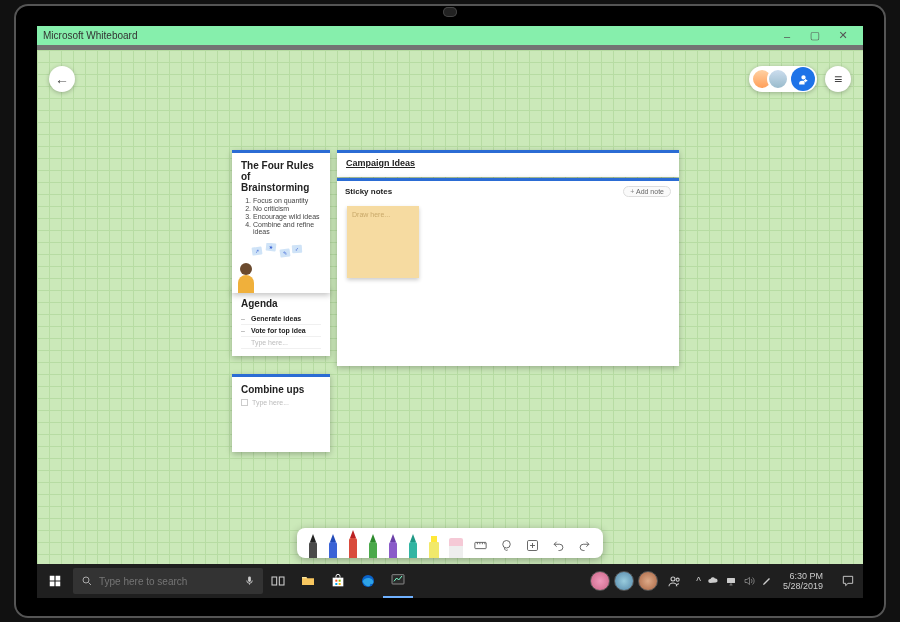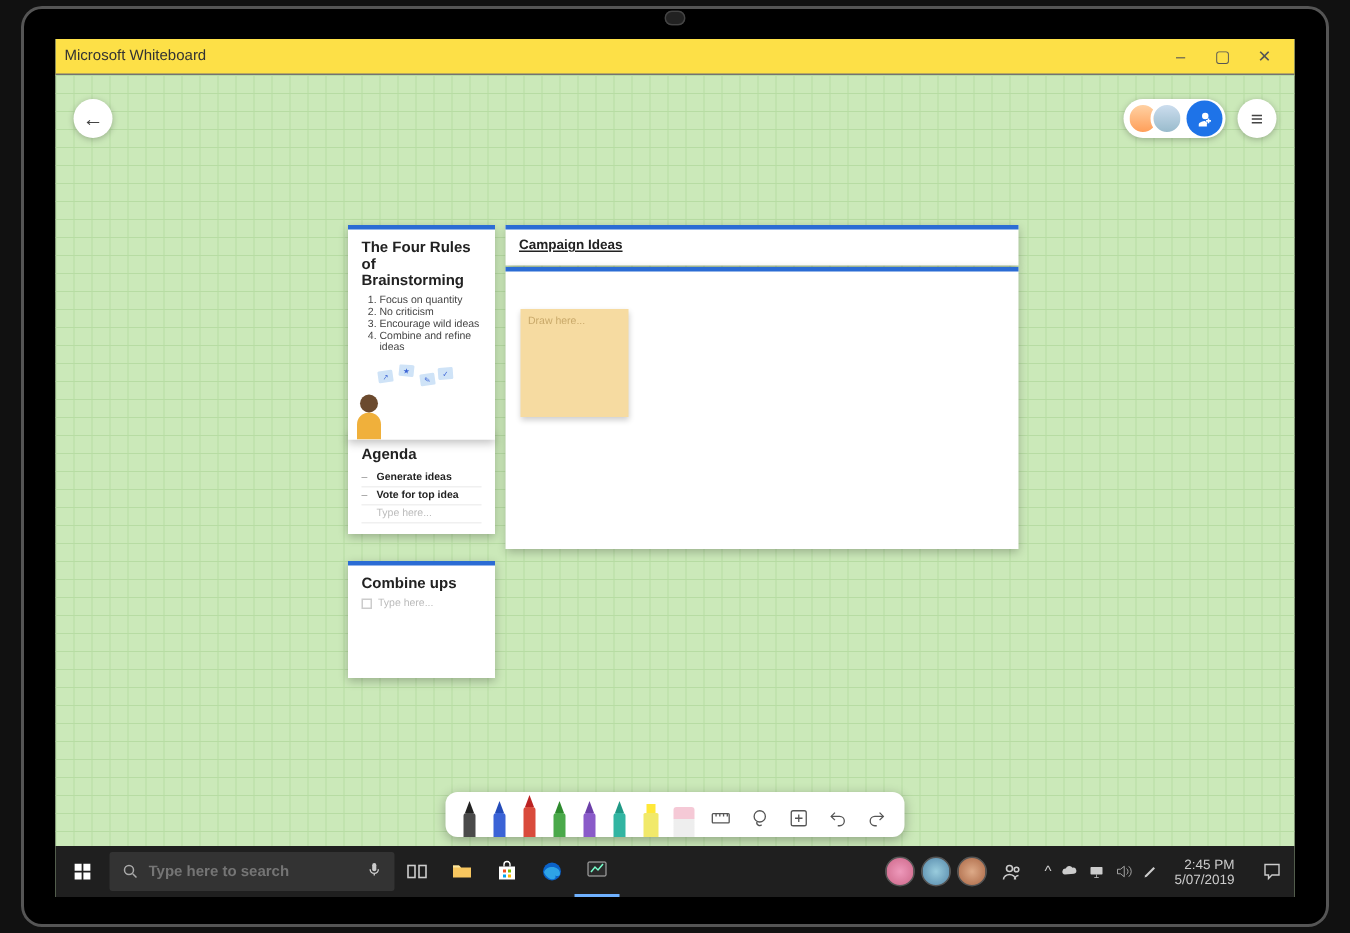--- a/index.html
+++ b/index.html
@@ -12,22 +12,22 @@
   }
   .camera { position:absolute; left:50%; top:3px; width:14px; height:10px; background:#222; border-radius:6px; transform:translateX(-50%); box-shadow:0 0 0 1px #444 inset;}
   .screen {
     position:absolute; left:23px; top:22px; right:23px; bottom:20px;
     background:#c8e6b8;
     overflow:hidden;
   }
 
   
   .titlebar {
-    height:24px; background:#fde047; display:flex; align-items:center;
-    padding:0 6px; font-size:10px; color:#333; border-bottom:1px solid #737373;
+    height:24px; background:#86efac; display:flex; align-items:center;
+    padding:0 6px; font-size:10px; color:#333; border-bottom:5px solid #737373;
   }
   .titlebar .spacer { flex:1; }
   .winbtn { width:28px; text-align:center; font-size:11px; color:#555; cursor:pointer; }
 
   
   .canvas {
     position:absolute; left:0; right:0; top:24px; bottom:34px;
     background-color:#cbe9b9;
     background-image:
       linear-gradient(#b7dca3 1px, transparent 1px),
@@ -128,21 +128,21 @@
 
   
   .taskbar{
     position:absolute; left:0; right:0; bottom:0; height:34px;
     background:#1f1f1f; display:flex; align-items:center; color:#eee;
     font-size:10px;
   }
   .startbtn{width:36px;height:34px;display:flex;align-items:center;justify-content:center;cursor:pointer;}
   .startbtn svg{width:14px;height:14px;fill:#fff;}
   .search{flex:0 0 190px;height:26px;background:#333;border-radius:2px;display:flex;align-items:center;padding:0 8px;color:#aaa;gap:6px;}
-  .search input{background:transparent;border:none;outline:none;color:#ccc;font-size:10px;flex:1;font-weight:bold;}
+  .search input{background:transparent;border:none;outline:none;color:#ccc;font-size:10px;flex:1;}
   .mic{color:#ccc;}
   .tb-icon{width:30px;height:34px;display:flex;align-items:center;justify-content:center;cursor:pointer;}
   .tb-icon svg{width:16px;height:16px;}
   .app-active{border-bottom:2px solid #6fb1ff;}
   .tb-spacer{flex:1;}
   .tb-av{width:20px;height:20px;border-radius:50%;border:1px solid #555;margin:0 2px;}
   .tav1{background:radial-gradient(#e9b,#c68);}
   .tav2{background:radial-gradient(#9cd,#58a);}
   .tav3{background:radial-gradient(#da8,#a64);}
   .tray-right{display:flex;align-items:center;gap:6px;padding:0 6px;color:#ccc;}
@@ -248,20 +248,25 @@
 
       <div class="card campaign-card">
         <div class="bluebar"></div>
         <div class="card-pad" style="padding:5px 9px;text-decoration:underline;">
           <h3 style="font-size:9px;">Campaign Ideas</h3>
         </div>
       </div>
 
       <div class="card sticky-card">
         <div class="bluebar"></div>
+        <div class="sticky-head">
+          <b style="font-size:8px;">Sticky notes</b>
+          <span class="flex"></span>
+          <span class="addnote">Add note</span>
+        </div>
         <div class="sticky">
           <span>Draw here...</span>
         </div>
       </div>
 
       <div class="tray">
         <div class="pen pen-black">
             <div class="tip"></div>
             <div class="body"></div>
           </div>
@@ -396,22 +401,22 @@
             <rect x="4" y="6" width="16" height="10" rx="1"></rect>
             <path d="M9 20h6M12 16v4" stroke="#ccc" fill="none"></path>
           </svg>
         <svg viewBox="0 0 24 24">
             <path d="M4 9h4l5-4v14l-5-4H4zM16 8a5 5 0 0 1 0 8M19 5a9 9 0 0 1 0 14" fill="none" stroke="#ccc"></path>
           </svg>
         <svg viewBox="0 0 24 24">
             <path d="M4 20l3-1 11-11-2-2L5 17z"></path>
           </svg>
         <div class="clock">
-          <div>2:45 PM</div>
-          <div>5/07/2019</div>
+          <div>6:30 PM</div>
+          <div>5/28/2019</div>
         </div>
       </div>
       <div class="notif">
         <svg width="14" height="14" viewBox="0 0 24 24" fill="none" stroke="#ccc" stroke-width="1.6">
             <path d="M4 4h16v12H12l-4 4v-4H4z"></path>
           </svg>
       </div>
     </div>
 
   </div>

